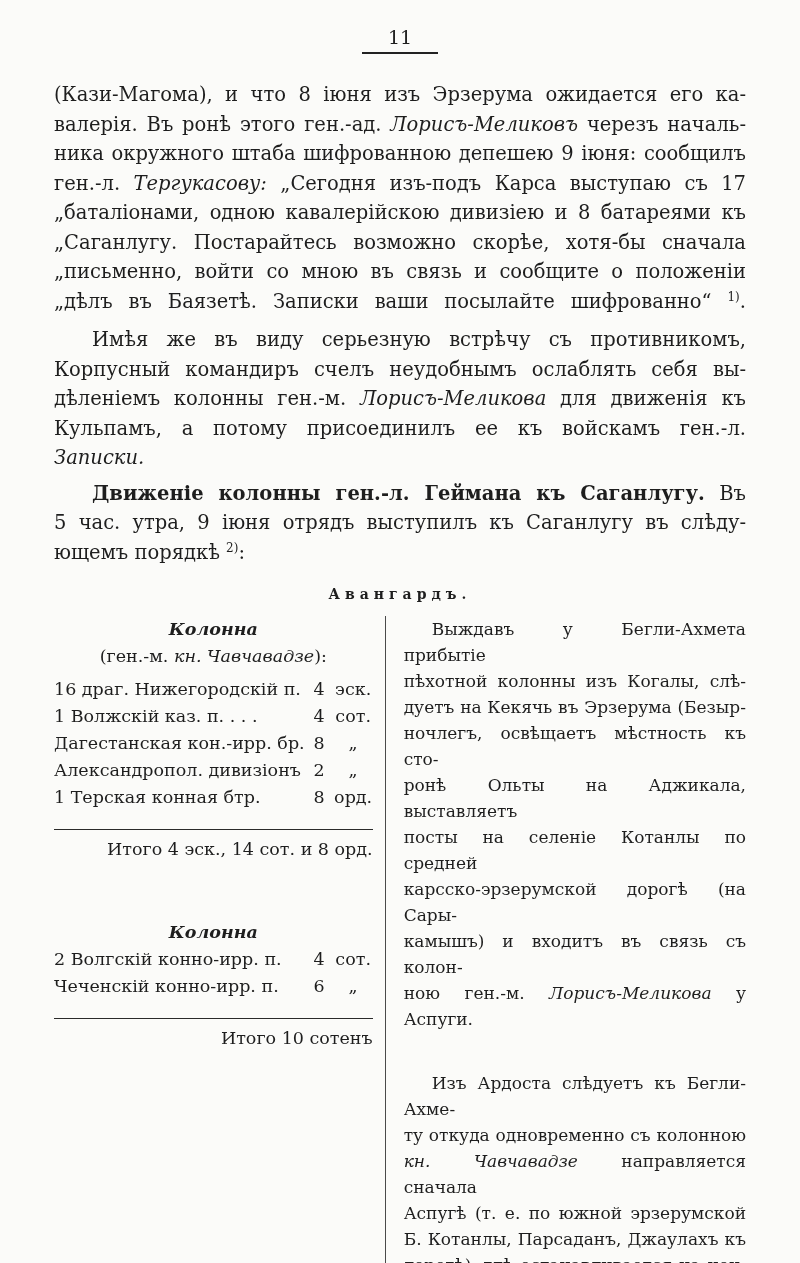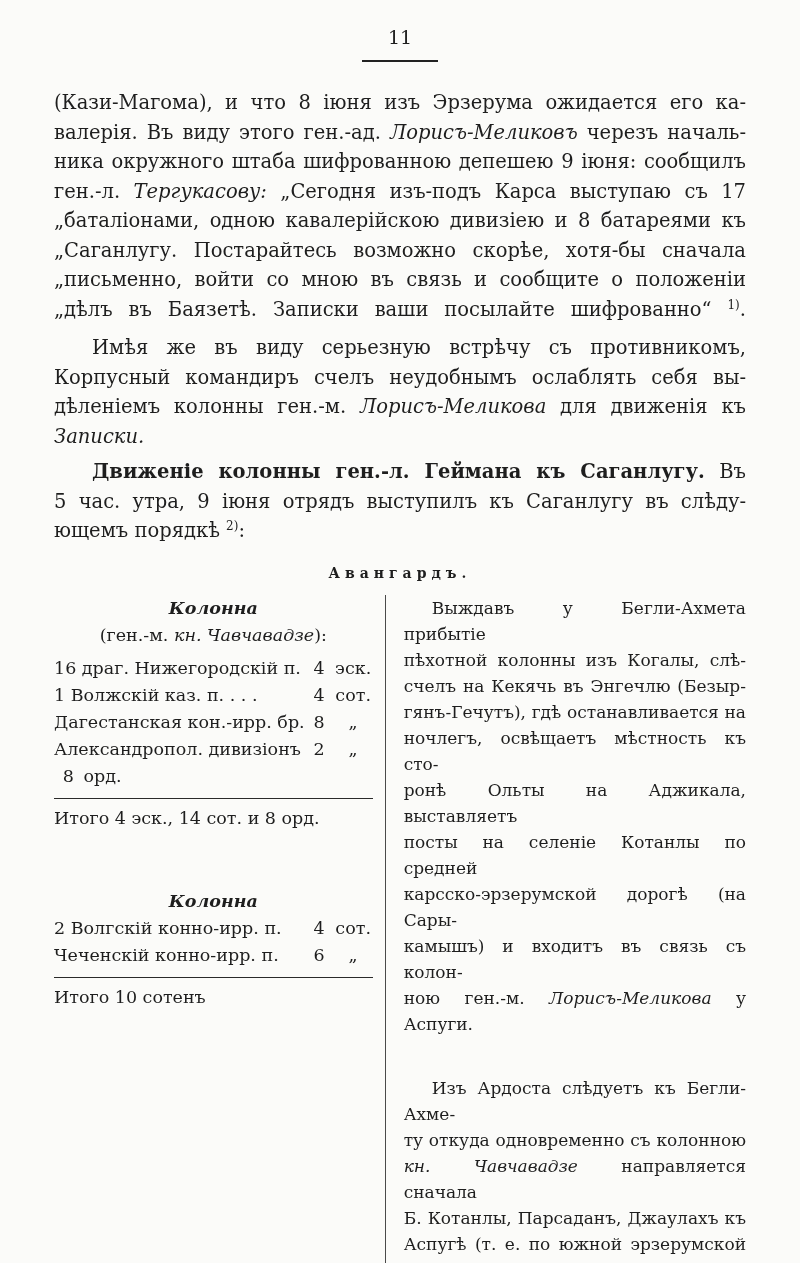--- a/index.html
+++ b/index.html
@@ -6,21 +6,21 @@
   html,body { background:#fbfbf9; }
   .page {
     width:800px; min-height:1263px; margin:0 auto;
     background:#fbfbf9; color:#1e1e1e;
     font-family:"DejaVu Serif","Liberation Serif",serif;
     padding:26px 54px 30px 54px;
     position:relative;
   }
   .page-number {
     width:76px; margin:0 auto 26px auto; text-align:center;
-    font-size:19px; border-bottom:2px solid #222; padding-bottom:12px;
+    font-size:19px; border-bottom:2px solid #222; padding-bottom:4px;
   }
   .main-text { font-size:19.5px; line-height:29.5px;margin-top:20px; }
   .tline { text-align:justify; text-align-last:justify; }
   .tline.last { text-align-last:left; }
   .para + .para { margin-top:6px; }
   .indent-first > .tline:first-child { text-indent:38px; }
   .it { font-style:italic; }
   .bd { font-weight:bold; }
   .sup { font-size:12px; position:relative; top:-7px; }
   .vanguard {
@@ -32,49 +32,50 @@
   .vdivider { width:1px; background:#4a4a4a; }
   .col-right { flex:1; padding-left:18px; font-size:17px; line-height:26px; }
   .table-title { text-align:center; font-weight:bold; font-style:italic; font-size:17.5px; }
   .centerline .tline { text-align-last:center; }
   .table-subtitle { margin-bottom:6px; }
   .trow { display:flex; white-space:nowrap; }
   .trow .lbl { flex:1; overflow:hidden; }
   .trow .num { width:20px; text-align:right; }
   .trow .unit { width:48px; padding-left:9px;text-align:center; }
   .total {
-    border-top:1.5px solid #2a2a2a; margin-top:8px; padding-top:6px;
-    text-align:left;
+    border-top:1.5px solid #2a2a2a; margin-top:18px; padding-top:6px;
+    text-align:right;
   }
   .table2 { margin-top:56px; }
   .rc-para .tline:first-child { text-indent:28px; }
   .rc2 { margin-top:38px; }
 </style>
 </head>
 <body>
 
 <div class="page">
 
   <div class="page-number">11</div>
 
   <div class="main-text">
     <div class="para">
         <div class="tline"><span>(Кази-Магома), и что 8 іюня изъ Эрзерума ожидается его ка-</span></div>
-        <div class="tline"><span>валерія. Въ виду этого ген.-ад. </span><span class="it">Лорисъ-Меликовъ</span><span> черезъ началь-</span></div>
+        <div class="tline"><span>валерія. Въ ронѣ этого ген.-ад. </span><span class="it">Лорисъ-Меликовъ</span><span> черезъ началь-</span></div>
         <div class="tline"><span>ника окружного штаба шифрованною депешею 9 іюня: сообщилъ</span></div>
         <div class="tline"><span>ген.-л. </span><span class="it">Тергукасову:</span><span> „Сегодня изъ-подъ Карса выступаю съ 17</span></div>
         <div class="tline"><span>„баталіонами, одною кавалерійскою дивизіею и 8 батареями къ</span></div>
         <div class="tline"><span>„Саганлугу. Постарайтесь возможно скорѣе, хотя-бы сначала</span></div>
         <div class="tline"><span>„письменно, войти со мною въ связь и сообщите о положеніи</span></div>
         <div class="tline"><span>„дѣлъ въ Баязетѣ. Записки ваши посылайте шифрованно“ </span><span class="sup">1)</span><span>.</span></div>
       </div>
     <div class="para indent-first">
         <div class="tline"><span>Имѣя же въ виду серьезную встрѣчу съ противникомъ,</span></div>
         <div class="tline"><span>Корпусный командиръ счелъ неудобнымъ ослаблять себя вы-</span></div>
         <div class="tline"><span>дѣленіемъ колонны ген.-м. </span><span class="it">Лорисъ-Меликова</span><span> для движенія къ</span></div>
+        <div class="tline"><span>Кульпамъ, а потому присоединилъ ее къ войскамъ ген.-л.</span></div>
         <div class="tline last"><span class="it">Записки.</span></div>
       </div>
     <div class="para indent-first">
         <div class="tline"><span class="bd">Движеніе колонны ген.-л. Геймана къ Саганлугу.</span><span> Въ</span></div>
         <div class="tline"><span>5 час. утра, 9 іюня отрядъ выступилъ къ Саганлугу въ слѣду-</span></div>
         <div class="tline last"><span>ющемъ порядкѣ </span><span class="sup">2)</span><span>:</span></div>
       </div>
   </div>
 
   <div class="vanguard">Авангардъ.</div>
@@ -103,20 +104,21 @@
           <span class="lbl">Дагестанская кон.-ирр. бр.</span>
           <span class="num">8</span>
           <span class="unit">„</span>
         </div>
         <div class="trow">
           <span class="lbl">Александропол. дивизіонъ</span>
           <span class="num">2</span>
           <span class="unit">„</span>
         </div>
         <div class="trow">
+          <span class="lbl">1 Терская конная бтр.</span>
           <span class="num">8</span>
           <span class="unit">орд.</span>
         </div>
 
         <div class="total">Итого 4 эск., 14 сот. и 8 орд.</div>
       </div>
 
       <div class="table table2">
         <div class="table-title">Колонна</div>
 
@@ -135,34 +137,33 @@
       </div>
 
     </div>
 
     <div class="vdivider"></div>
 
     <div class="col-right">
       <div class="rc-para">
           <div class="tline"><span>Выждавъ у Бегли-Ахмета прибытіе</span></div>
           <div class="tline"><span>пѣхотной колонны изъ Когалы, слѣ-</span></div>
-          <div class="tline"><span>счелъ на Кекячь въ Энгечлю (Безыр-</span></div>
-          <div class="tline"><span>гянъ-Гечутъ), гдѣ останавливается на</span></div>
+          <div class="tline"><span>дуетъ на Кекячь въ Эрзерума (Безыр-</span></div>
           <div class="tline"><span>ночлегъ, освѣщаетъ мѣстность къ сто-</span></div>
           <div class="tline"><span>ронѣ Ольты на Аджикала, выставляетъ</span></div>
           <div class="tline"><span>посты на селеніе Котанлы по средней</span></div>
           <div class="tline"><span>карсско-эрзерумской дорогѣ (на Сары-</span></div>
           <div class="tline"><span>камышъ) и входитъ въ связь съ колон-</span></div>
           <div class="tline last"><span>ною ген.-м. </span><span class="it">Лорисъ-Меликова</span><span> у Аспуги.</span></div>
         </div>
       <div class="rc-para rc2">
           <div class="tline"><span>Изъ Ардоста слѣдуетъ къ Бегли-Ахме-</span></div>
           <div class="tline"><span>ту откуда одновременно съ колонною</span></div>
           <div class="tline"><span class="it">кн. Чавчавадзе</span><span> направляется сначала</span></div>
+          <div class="tline"><span>Аспугѣ (т. е. по южной эрзерумской</span></div>
           <div class="tline"><span>Б. Котанлы, Парсаданъ, Джаулахъ къ</span></div>
-          <div class="tline"><span>Аспугѣ (т. е. по южной эрзерумской</span></div>
           <div class="tline"><span>дорогѣ), гдѣ останавливается на ноч-</span></div>
         </div>
     </div>
 
   </div>
 
 </div>
 
 </body></html>

